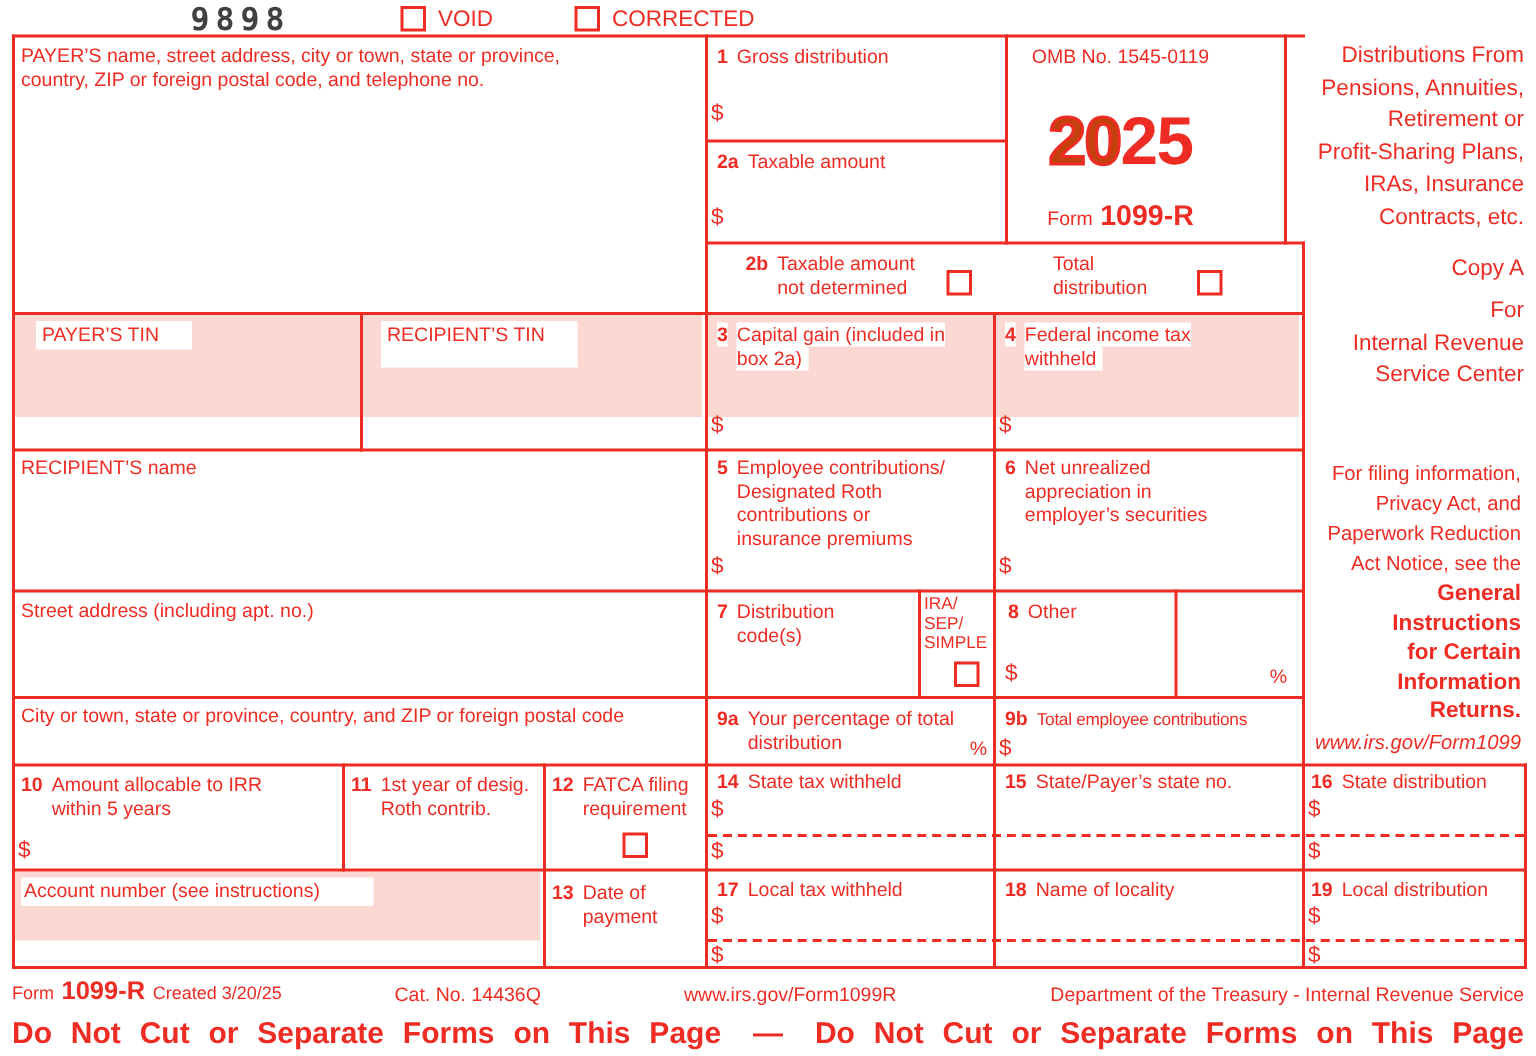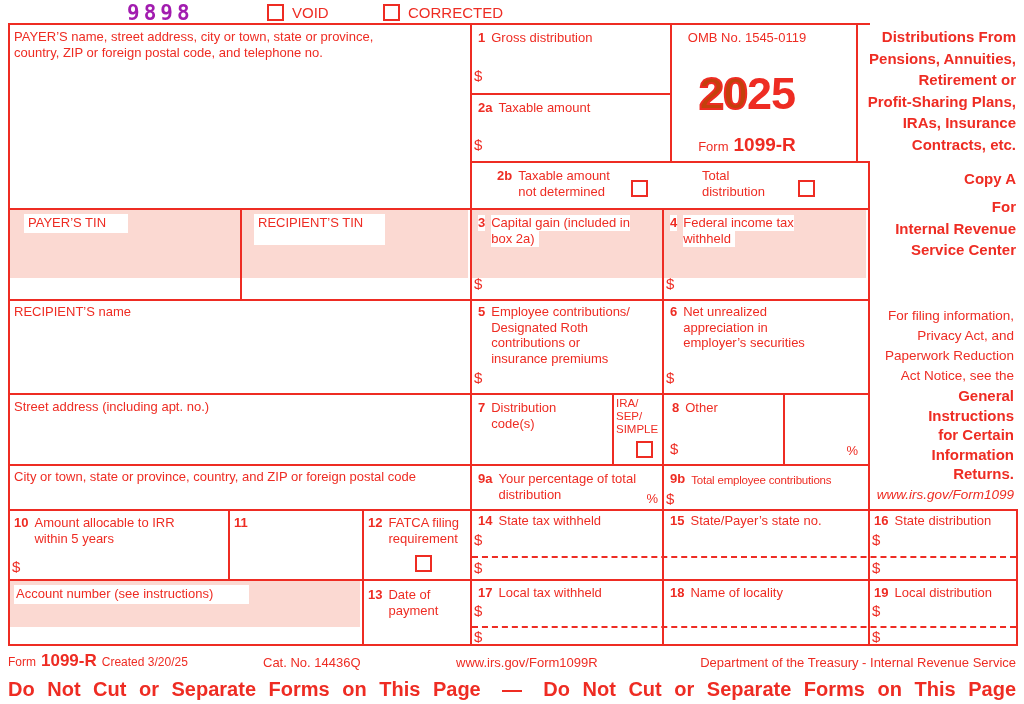--- a/index.html
+++ b/index.html
@@ -18,28 +18,28 @@
   .ws .n,.ws .t i{background:#fff;}
   .ws .t i{font-style:normal;padding:0 4px 1px 0;}
   .lbl{position:absolute;font-size:13px;line-height:15.5px;white-space:pre-line;z-index:3;}
   .strip{background:#fff;display:inline-block;}
   .amt{position:absolute;z-index:4;}
   .ds{font-size:15px;line-height:16px;}
   .pct{position:absolute;font-size:13px;z-index:3;}
   .entry{position:absolute;z-index:4;}
   .cond{font-size:11.5px;letter-spacing:-0.2px;padding-top:2px;}
   .nowrap{white-space:nowrap;}
-  .code9898{position:absolute;left:127px;top:1px;color:#a21caf;font-family:"DejaVu Sans Mono",monospace;font-weight:700;font-size:21px;letter-spacing:4px;z-index:3;}
+  .code9898{position:absolute;left:127px;top:1px;color:#404040;font-family:"DejaVu Sans Mono",monospace;font-weight:700;font-size:21px;letter-spacing:4px;z-index:3;}
   .toplab{position:absolute;font-size:15px;z-index:3;}
   .ombwrap{position:absolute;left:672px;width:150px;text-align:center;z-index:3;}
   .yr{font-size:45px;line-height:48px;letter-spacing:-1px;font-weight:800;}
   .yr .out{color:#c2410c;-webkit-text-stroke:2px #EE2C23;}
   .formword{font-size:13px;}
   .formnum{font-size:19px;font-weight:700;margin-left:5px;}
-  .mast{position:absolute;left:856px;width:160px;text-align:right;font-weight:700;font-size:15px;line-height:21.5px;white-space:pre-line;z-index:3;}
+  .mast{position:absolute;left:856px;width:160px;text-align:right;font-weight:400;font-size:15px;line-height:21.5px;white-space:pre-line;z-index:3;}
   .filing{position:absolute;left:862px;width:152px;text-align:right;white-space:pre-line;z-index:3;}
   .fbig{font-weight:700;font-size:15px;line-height:19.5px;}
   .freg{font-size:13.5px;line-height:20px;}
   .furl{font-style:italic;font-size:13.5px;}
   .footer-item{position:absolute;font-size:13px;z-index:3;}
   .f-formnum{font-size:17px;font-weight:700;margin:0 5px;}
   .f-small{font-size:12px;}
   .bottomline{position:absolute;left:8px;right:8px;top:678px;display:flex;justify-content:space-between;align-items:center;font-weight:700;font-size:20px;word-spacing:7px;z-index:3;}
 </style>
 </head>
@@ -236,20 +236,22 @@
   <span class="n">10</span>
   <span class="t">Amount allocable to IRR
 within 5 years</span>
 </div>
 <div class="amt" style="left:12px;top:558px;width:212px;height:19px;">
   <span class="ds">$</span>
 </div>
 
 <div class="bl" style="left:234px;top:515px;">
   <span class="n">11</span>
+  <span class="t">1st year of desig.
+Roth contrib.</span>
 </div>
 <div class="entry" style="left:232px;top:548px;width:126px;height:28px;"></div>
 
 <div class="bl" style="left:368px;top:515px;">
   <span class="n">12</span>
   <span class="t">FATCA filing
 requirement</span>
 </div>
 <span class="cb" style="left:415px;top:555px;"></span>
 

